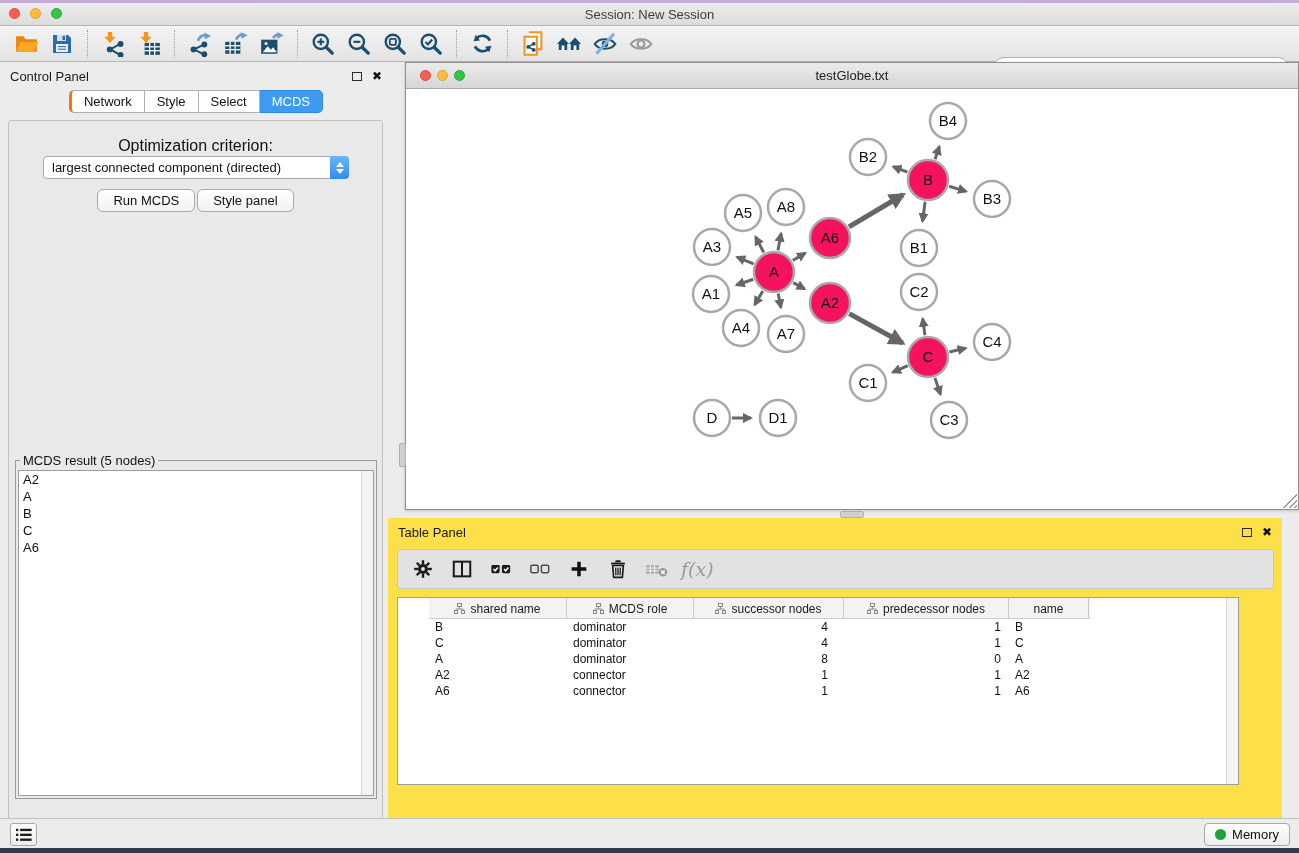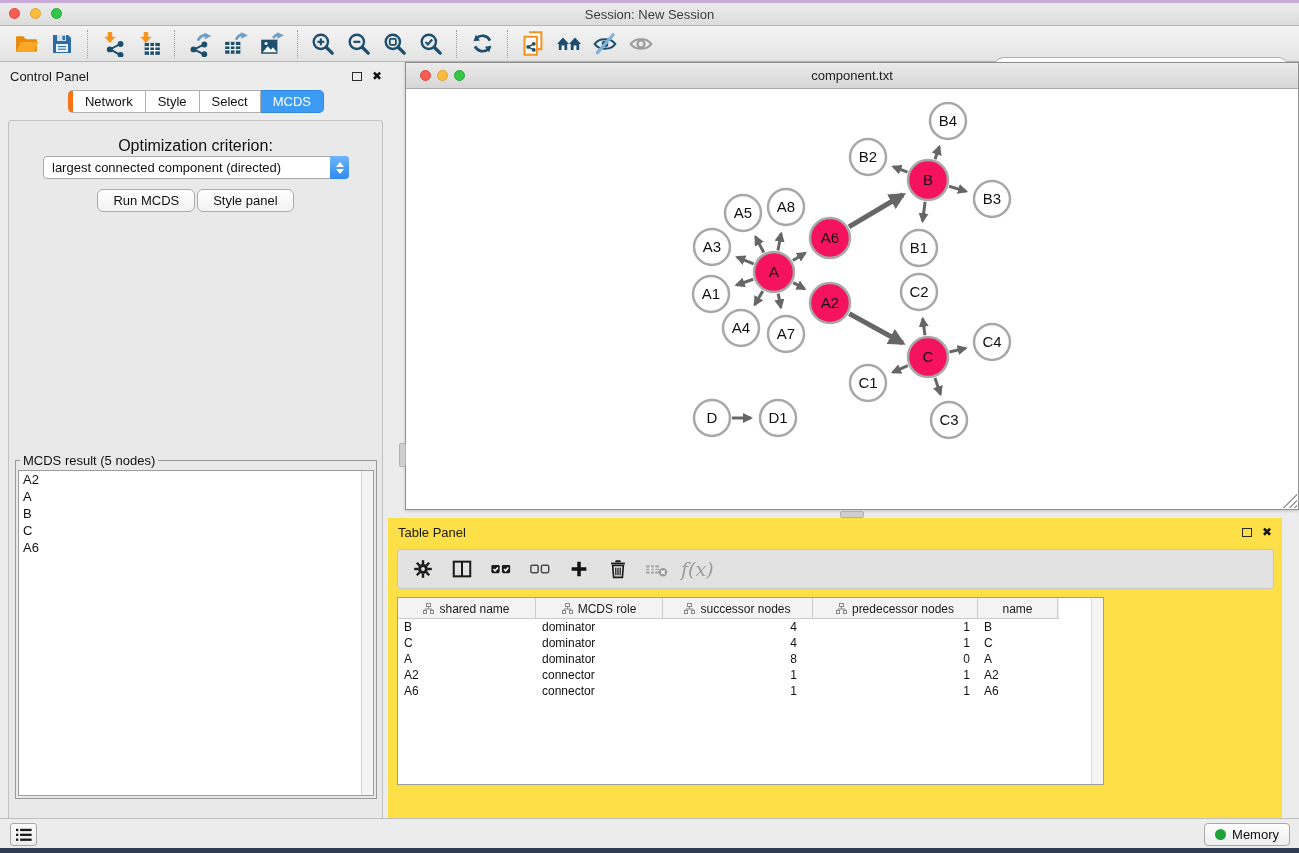--- a/index.html
+++ b/index.html
@@ -28,21 +28,21 @@
 
   
   .control-panel { position:absolute; left:0; top:62px; width:392px; height:756px; background:#ececec; }
   .panel-titlebar { height:28px; display:flex; align-items:center; padding:0 10px; font-size:13px; color:#1b1b1b; }
   .panel-titlebar .spacer { flex:1; }
   .float-glyph { width:10px; height:9px; border:1.5px solid #2b2b2b; display:inline-block; margin-right:10px; }
   .close-glyph { font-size:12px; color:#111; font-weight:bold; line-height:1; }
   .tabs-row { display:flex; justify-content:center; }
   .tab { font-size:13px; color:#111; background:#fff; border:1px solid #b0b0b0; border-left:none;
          padding:3px 12px; }
-  .tab:first-child { border-left:5px solid #f97316; border-radius:5px 0 0 5px; }
+  .tab:first-child { border-left:3px solid #f97316; border-radius:5px 0 0 5px; }
   .tab:last-child { border-radius:0 5px 5px 0; }
   .tab.active { background:#3e9bf4; border-color:#2f87e0; color:#fff; }
   .panel-body { position:absolute; left:8px; top:58px; width:375px; height:746px; background:#e9e9e9;
                 border:1px solid #c2c2c2; border-radius:3px; }
   .opt-label { text-align:center; font-size:16px; color:#111; margin-top:16px; }
   .dropdown { position:absolute; left:34px; top:35px; width:306px; height:23px; background:#fff;
               border:1px solid #a9a9a9; border-radius:4px; display:flex; align-items:center; }
   .dropdown .value { flex:1; font-size:13px; padding-left:8px; color:#111; white-space:nowrap; overflow:hidden; }
   .dropdown .stepper { width:19px; height:23px; margin:-1px -1px -1px 0; border-radius:0 4px 4px 0;
               background:linear-gradient(#6fb4f8,#2e8bee); display:flex; flex-direction:column; align-items:center; justify-content:center; gap:2px; }
@@ -73,21 +73,21 @@
       linear-gradient(135deg, transparent 88%, #9c9c9c 88%, #9c9c9c 95%, transparent 95%); }
   .splitter-nub-v { position:absolute; left:399px; top:443px; width:7px; height:24px; background:#cfcfcf; border:1px solid #b1b1b1; border-radius:2px; }
   .splitter-nub-h { position:absolute; left:840px; top:511px; width:24px; height:7px; background:#cfcfcf; border:1px solid #b1b1b1; border-radius:2px; }
 
   
   .table-panel { position:absolute; left:388px; top:518px; width:894px; height:300px; background:#fde047; }
   .table-toolbar { position:absolute; left:9px; top:31px; width:877px; height:40px; background:#e2e2e2;
                    border:1px solid #c6c6c6; border-radius:3px; display:flex; align-items:center; padding:0 10px; gap:9px; }
   .ttbtn { width:30px; height:28px; display:flex; align-items:center; justify-content:center; background:transparent; border:0; }
   .fx-label { font-family:"DejaVu Serif",serif; font-style:italic; font-size:19px; color:#9a9a9a; }
-  .data-table { position:absolute; left:9px; top:79px; width:707px; height:188px; background:#fff; border:1px solid #9d9d9d; overflow:hidden; }
+  .data-table { position:absolute; left:9px; top:79px; width:842px; height:188px; background:#fff; border:1px solid #9d9d9d; overflow:hidden;padding-left:31px; }
   .thead { display:flex; background:#f3f3f3; border-bottom:1px solid #cccccc; height:21px; width:661px; }
   .th { display:flex; align-items:center; justify-content:center; gap:5px; font-size:12px; color:#1b1b1b;
         border-right:1px solid #cbcbcb; height:21px; }
   .trow { display:flex; height:16px; align-items:center; }
   .td { font-size:12px; color:#111; white-space:nowrap; overflow:hidden; }
   .table-scroll-track { position:absolute; right:0; top:0; width:12px; height:100%; background:#f4f4f4; border-left:1px solid #d8d8d8; }
   .bottom-tabs { position:absolute; left:0; top:269px; width:100%; display:flex; justify-content:center; }
 
   
   .statusbar { position:absolute; left:0; top:818px; width:1299px; height:30px; background:#ececec; border-top:1px solid #c0c0c0; }
@@ -313,21 +313,21 @@
   </div>
 </div>
 
 <div class="net-window">
   <div class="net-titlebar">
     <div class="lights">
       <span class="light red"></span>
       <span class="light yellow"></span>
       <span class="light green"></span>
     </div>
-    <div class="title">component.txt</div>
+    <div class="title">testGlobe.txt</div>
   </div>
   <div class="net-canvas">
     <svg id="graph-svg" width="892" height="420">
         <defs>
           <marker id="arrow" viewBox="0 0 10 10" refX="8" refY="5" markerWidth="3.4" markerHeight="3.4" orient="auto">
             <path d="M0 0 L10 5 L0 10 z" fill="#666666"></path>
           </marker>
         </defs>
         <line x1="357.7671855890022" y1="163.5246435403591" x2="349.55845404986087" y2="147.90157383683203" stroke="#666666" stroke-width="3" marker-end="url(#arrow)"></line>
         <line x1="371.99404454803425" y1="161.36559203148101" x2="375.0982180546852" y2="144.5513188704551" stroke="#666666" stroke-width="3" marker-end="url(#arrow)"></line>

